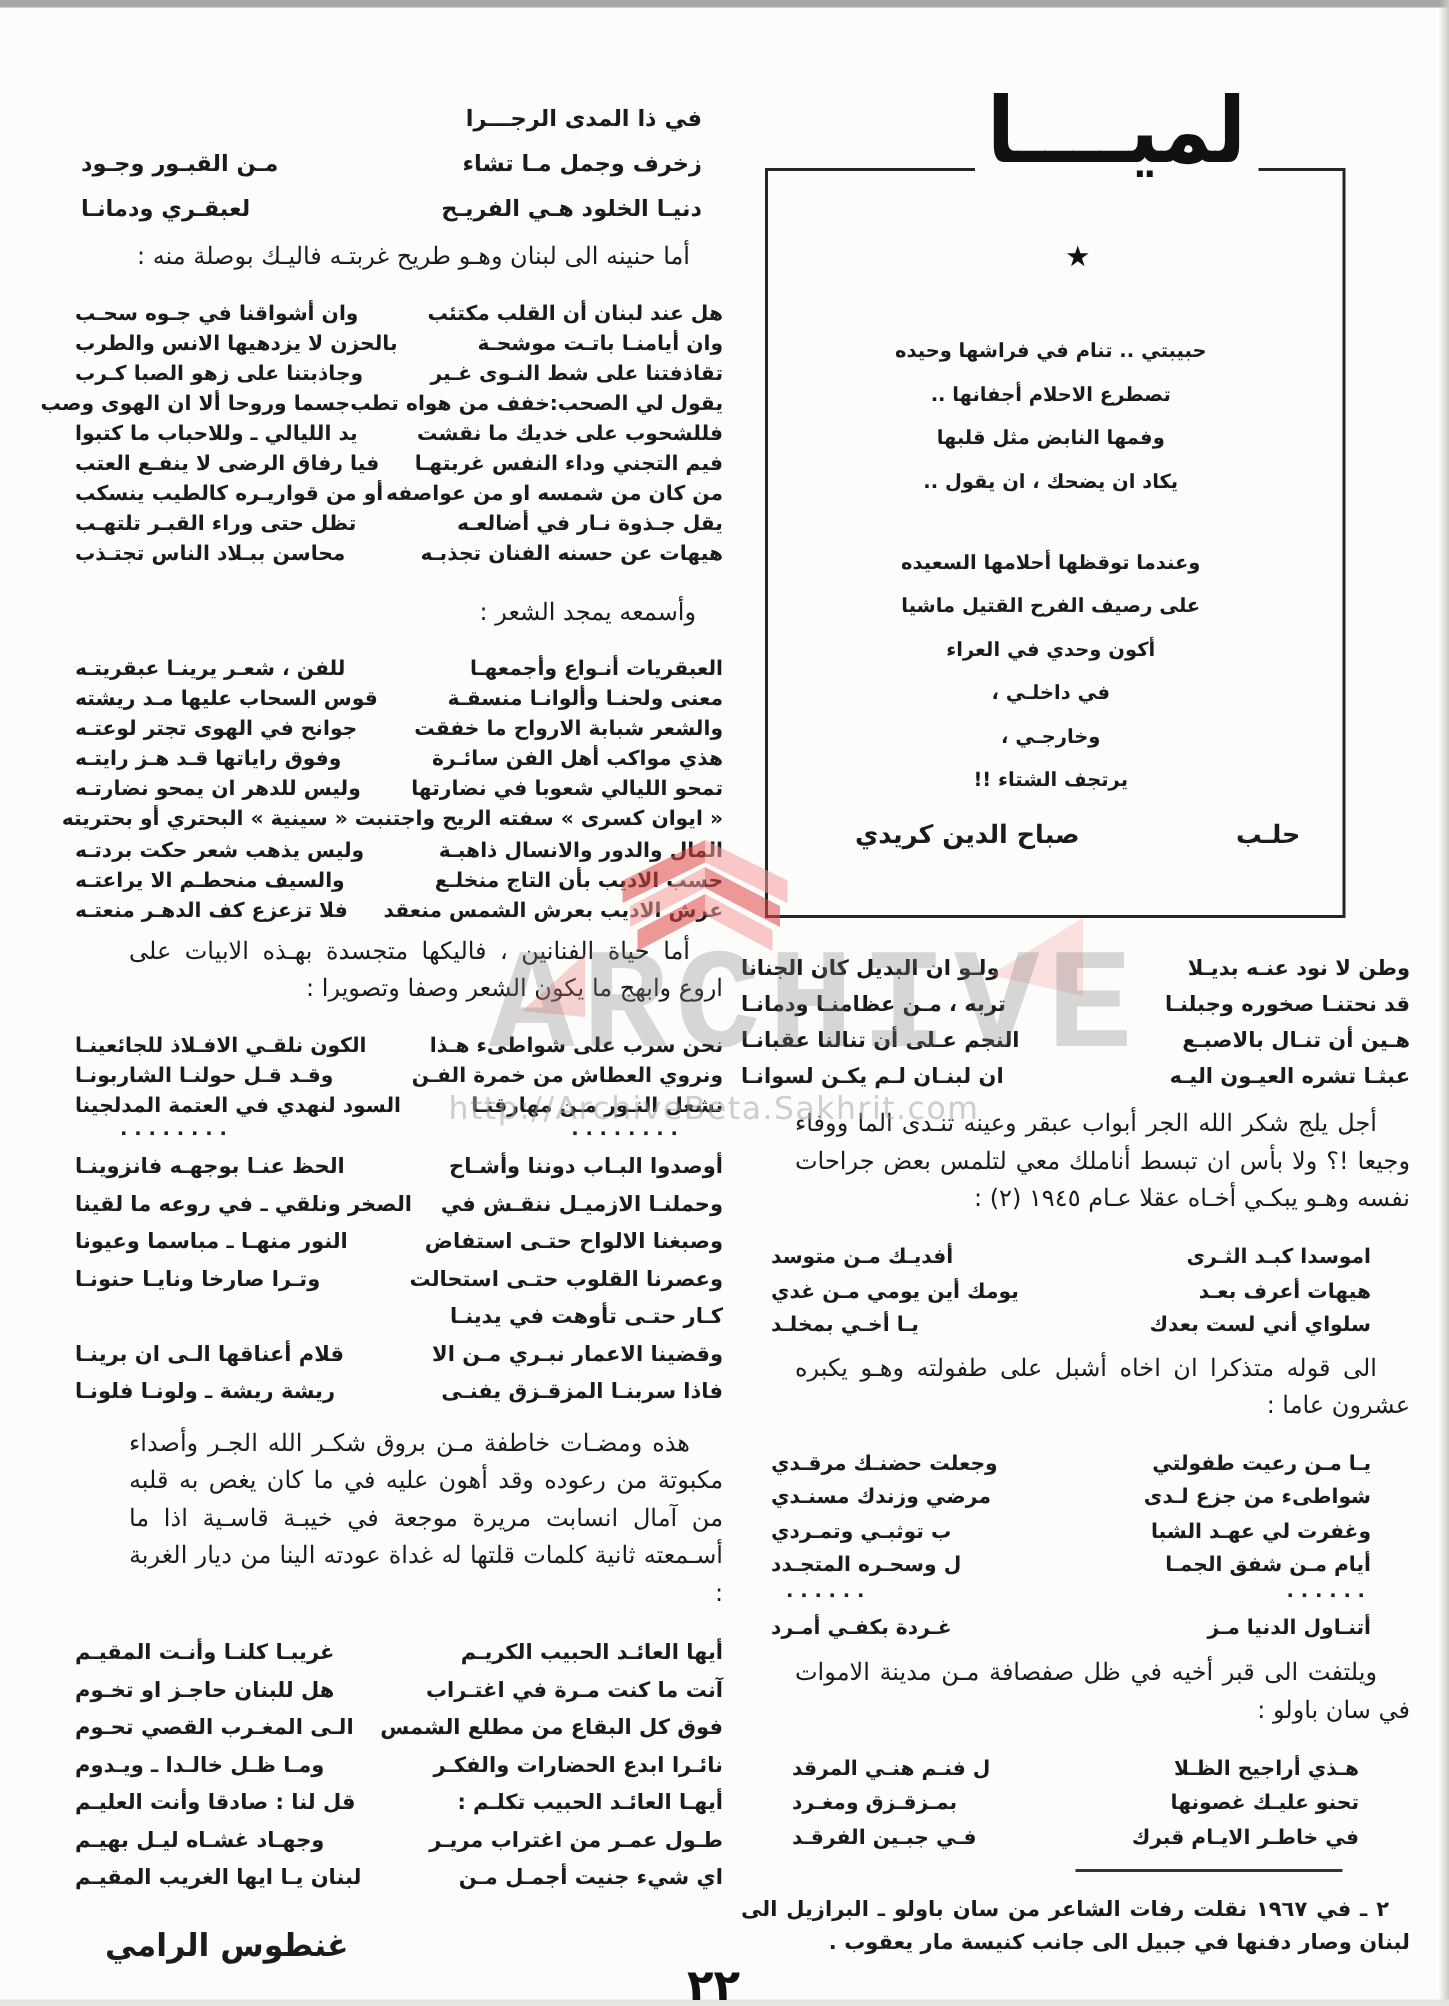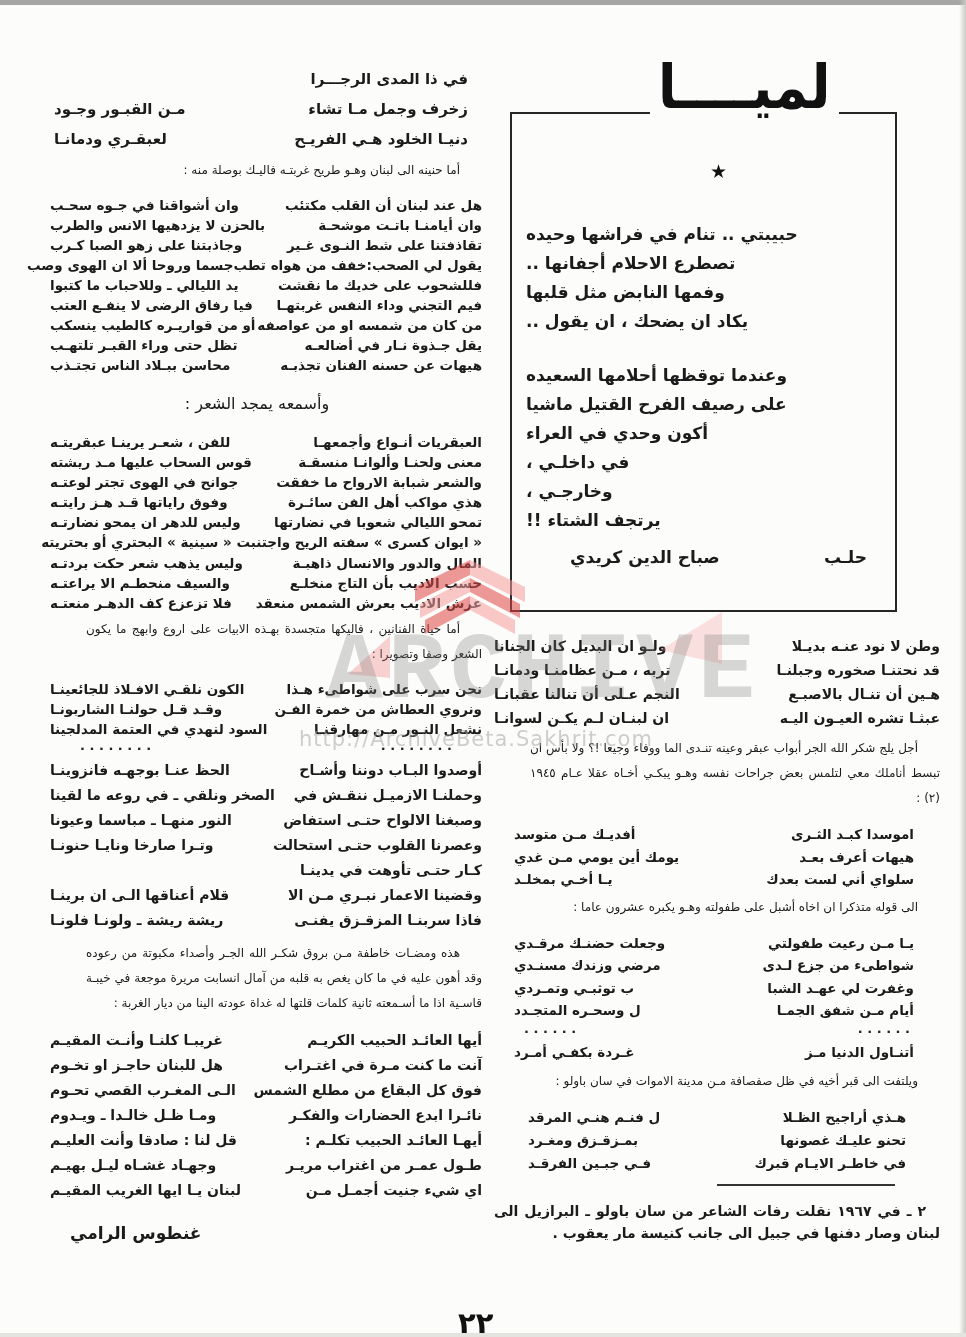--- a/index.html
+++ b/index.html
@@ -23,39 +23,39 @@
   .v-md .vrow{line-height:25px;font-size:14px;}
   .v-g .vrow{line-height:24px;font-size:14px;}
   .v-in .vrow{line-height:22.5px;font-size:13.5px;}
   .v-in{padding:0 26px 0 20px;}
   .v-j{padding:0 34px 0 34px;}
   .v-j .vrow{line-height:23px;font-size:13.5px;}
   .vfull{font-weight:bold;font-size:13.5px;line-height:21px;text-align:left;white-space:nowrap;}
   .dotsrow{display:flex;justify-content:space-between;font-weight:bold;font-size:13px;
            line-height:19px;padding:0 30px;color:#222;}
 
-  .prose{font-size:12px;line-height:25px;text-align:justify;text-indent:22px;font-weight:400;margin-left:36px;}
-  .prose-line{font-size:16px;line-height:25px;text-align:center;text-indent:18px;font-weight:400;}
+  .prose{font-size:16px;line-height:25px;text-align:justify;text-indent:22px;font-weight:400;margin-left:36px;}
+  .prose-line{font-size:16px;line-height:25px;text-align:right;text-indent:18px;font-weight:400;}
 
   
   .poem-box{box-sizing:border-box;position:relative;width:387px;height:500px;
             border:2px solid #262626;margin:54px 43px 0 16px;background:transparent;}
   .calli{position:absolute;top:0;left:156px;font-size:54px;font-weight:bold;color:#111;
          transform:scaleY(1.12);line-height:60px;background:#fcfcfa;padding:0 8px;z-index:2;}
   .star{position:absolute;top:46px;right:168px;font-size:19px;color:#111;}
-  .stanza{position:absolute;right:34px;left:14px;text-align:left;font-weight:bold;
-          font-size:17px;line-height:29px;}
+  .stanza{position:absolute;right:34px;left:28px;text-align:center;font-weight:bold;
+          font-size:13px;line-height:29px;}
   .stanza1{top:106px;}
   .stanza2{top:247px;}
   .box-sign{position:absolute;top:433px;left:58px;right:28px;display:flex;
             justify-content:space-between;font-weight:bold;font-size:17px;}
 
   .m4{margin-top:4px;}.m6{margin-top:6px;}.m8{margin-top:8px;}.m22{margin-top:22px;}
 
-  .sign-left{margin-top:20px;font-weight:bold;font-size:17px;text-align:left;padding-left:20px;}
+  .sign-left{margin-top:20px;font-weight:bold;font-size:21px;text-align:left;padding-left:20px;}
 
   .fnote-rule{width:178px;border-top:2px solid #333;margin:9px 45px 5px auto;}
   .fnote{font-weight:bold;font-size:14px;line-height:22px;text-align:justify;text-indent:14px;}
 
   .page-number{position:absolute;left:458px;top:1266px;font-size:29px;font-weight:bold;color:#111;margin-top:40px;}
 
   
   .wm{position:absolute;left:0;top:0;width:966px;height:1337px;pointer-events:none;z-index:5;}
   .wm-text{position:absolute;left:326px;top:618px;font-family:Liberation Mono, monospace;
            font-size:95px;font-weight:bold;color:rgba(125,125,125,0.30);letter-spacing:5px;}

